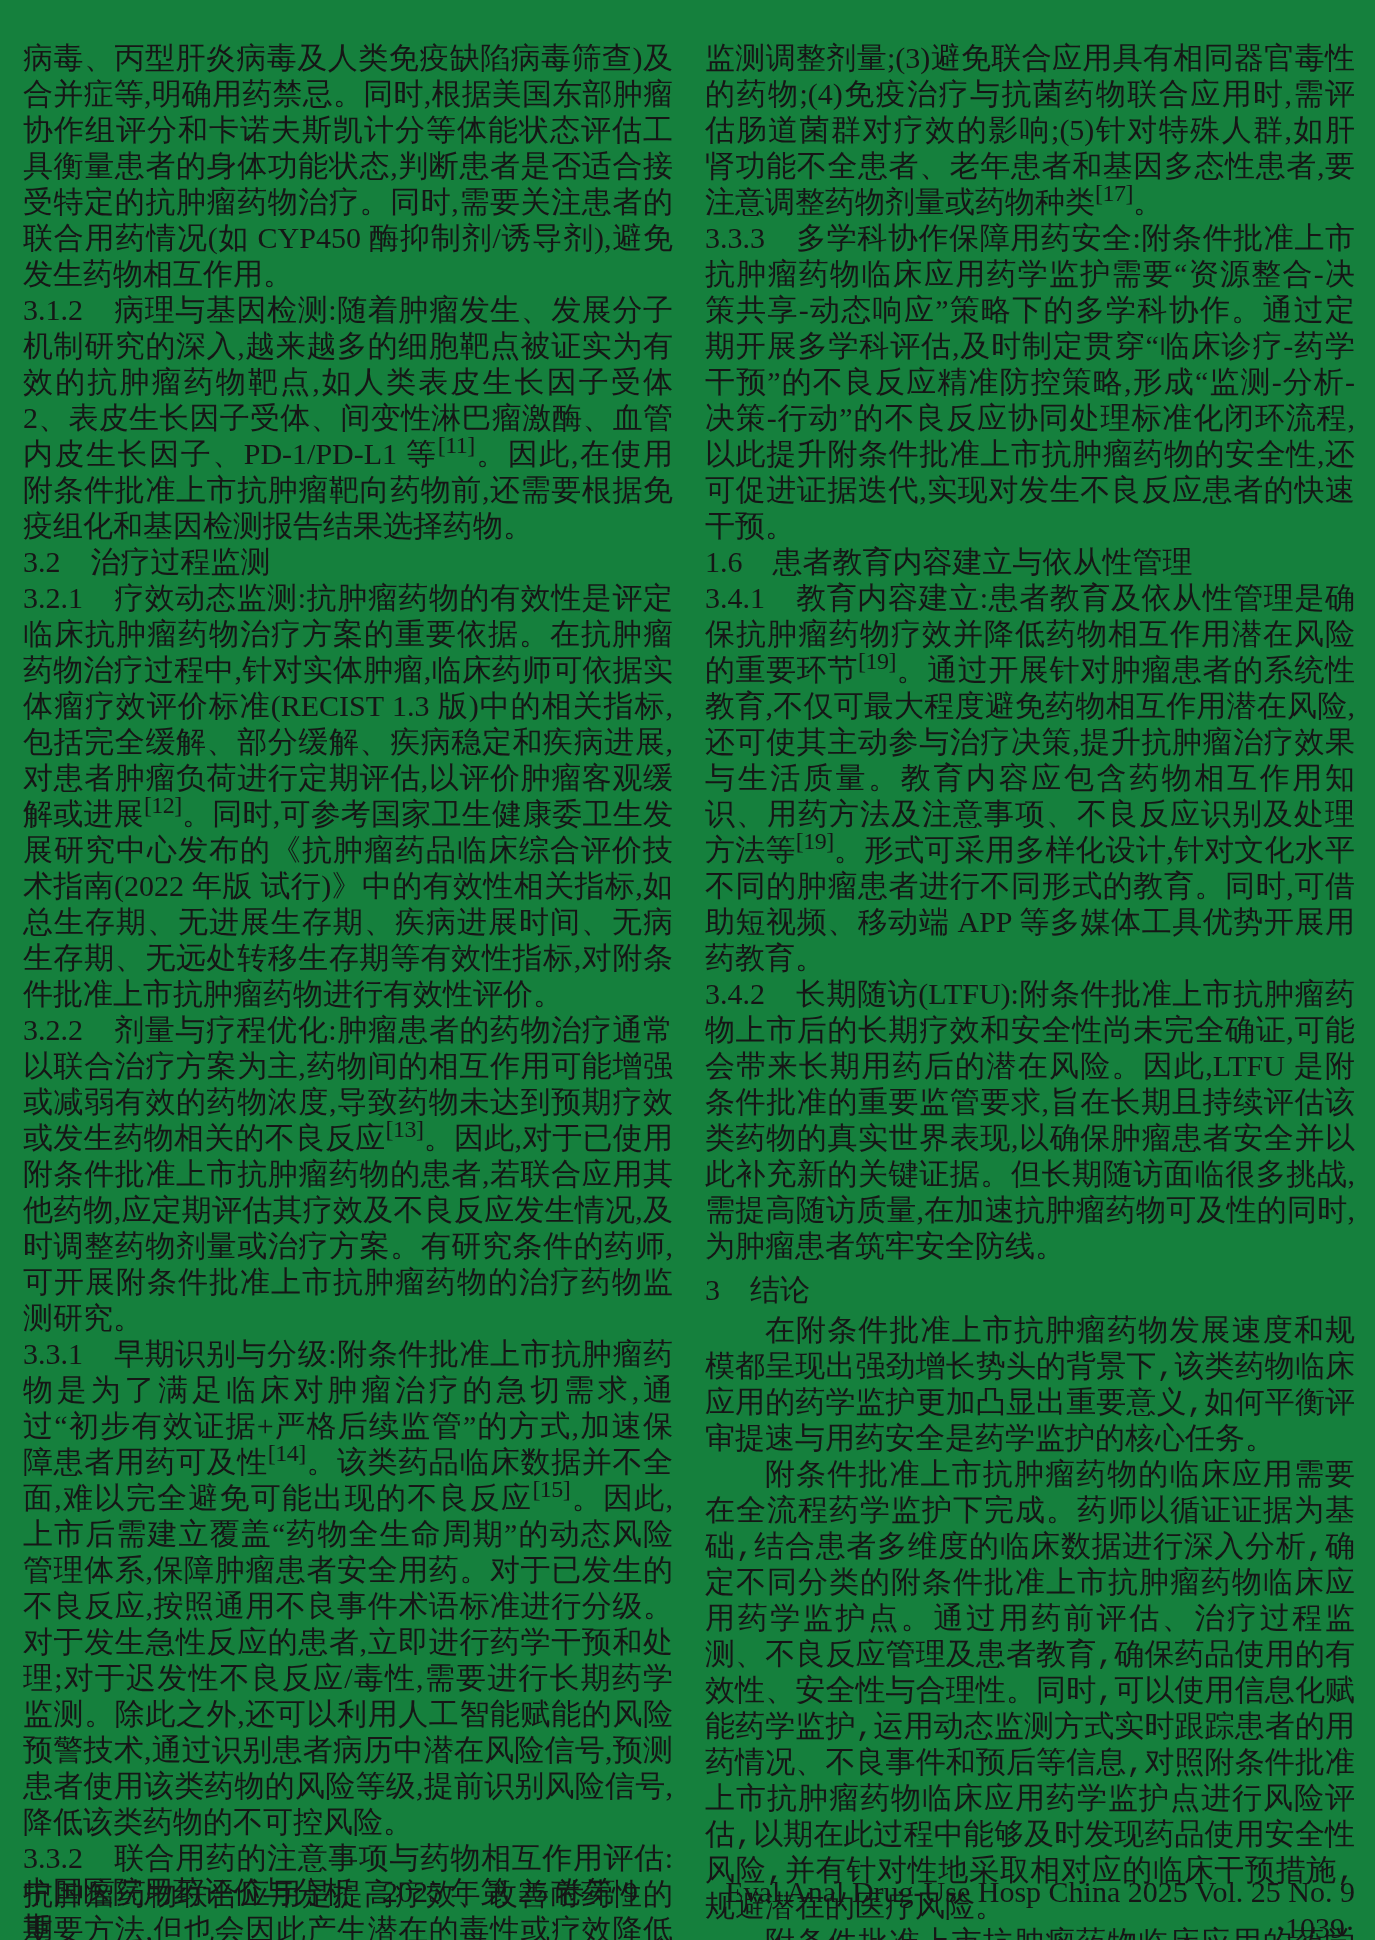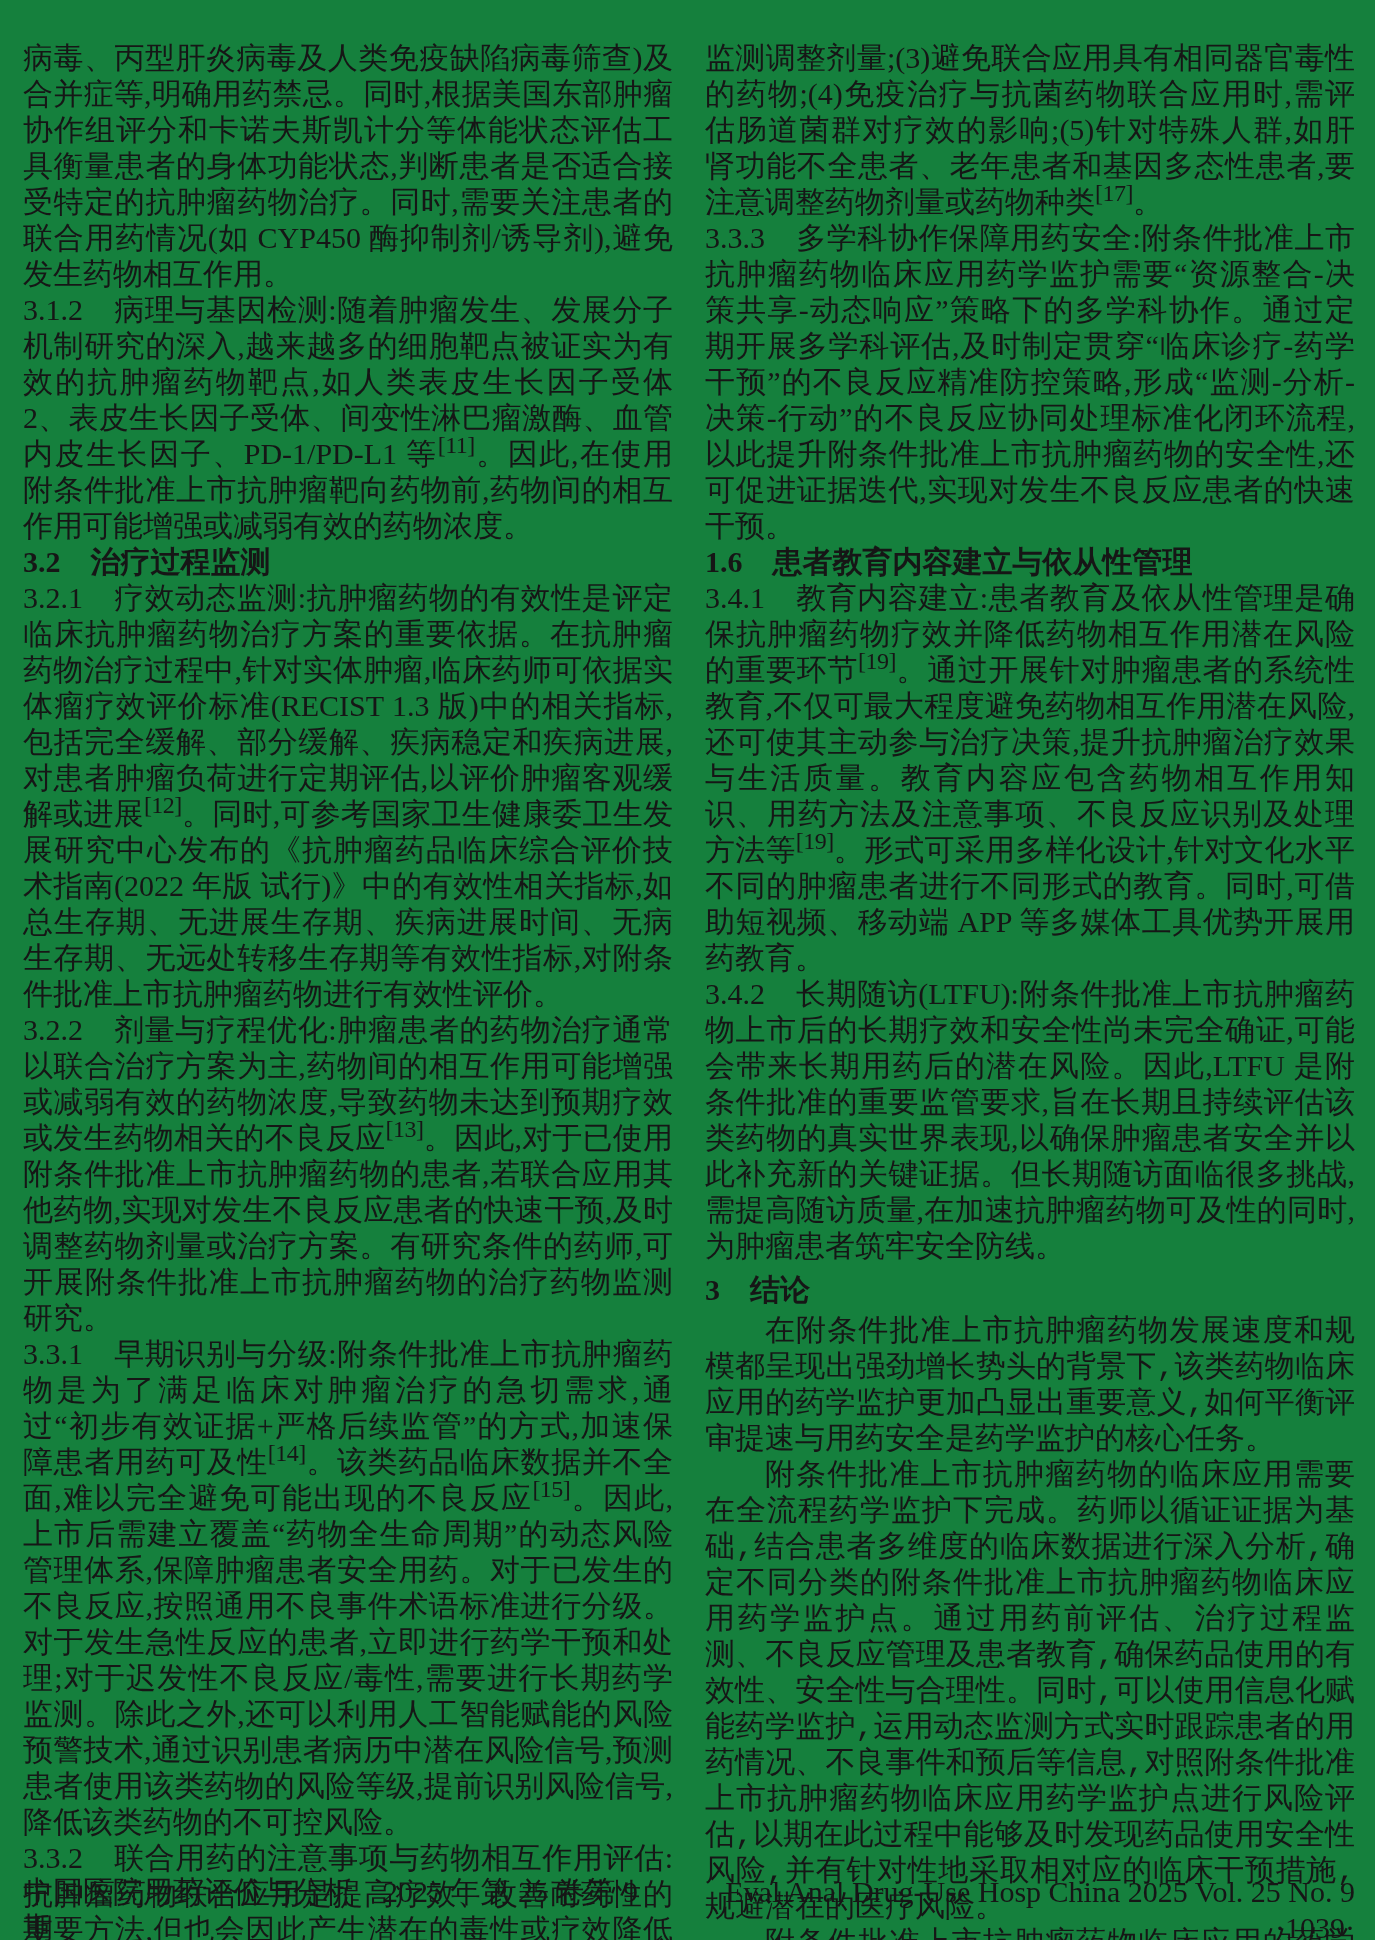--- a/index.html
+++ b/index.html
@@ -26,21 +26,21 @@
     font-size: 30px;
     line-height: 36px;
     text-align: justify;
   }
   .para {
     margin: 0;
     text-align: justify;
   }
   .para.indent { text-indent: 2em; font-family: Liberation Mono, monospace; }
   .para.h1, .para.h2 {
-    font-weight: 700;
+    font-weight: 400;
     text-align: left;
   }
   .para.h1 { margin: 8px 0 6px 0; }
   sup.ref {
     font-size: 24px;
     line-height: 0;
     vertical-align: super;
     letter-spacing: -0.5px;
   }
   .footer-row {
@@ -55,24 +55,24 @@
   }
   .footer-right { text-align: right; }
 </style>
 </head>
 <body>
 
 <div class="page">
   <div class="columns">
     <div class="col">
         <div class="para plain"><span>病毒、丙型肝炎病毒及人类免疫缺陷病毒筛查)及合并症等,明确用药禁忌。同时,根据美国东部肿瘤协作组评分和卡诺夫斯凯计分等体能状态评估工具衡量患者的身体功能状态,判断患者是否适合接受特定的抗肿瘤药物治疗。同时,需要关注患者的联合用药情况(如 CYP450 酶抑制剂/诱导剂),避免发生药物相互作用。</span></div>
-        <div class="para sub"><span>3.1.2　病理与基因检测:随着肿瘤发生、发展分子机制研究的深入,越来越多的细胞靶点被证实为有效的抗肿瘤药物靶点,如人类表皮生长因子受体 2、表皮生长因子受体、间变性淋巴瘤激酶、血管内皮生长因子、PD-1/PD-L1 等</span><sup class="ref">[11]</sup><span>。因此,在使用附条件批准上市抗肿瘤靶向药物前,药物间的相互作用可能增强或减弱有效的药物浓度。</span></div>
+        <div class="para sub"><span>3.1.2　病理与基因检测:随着肿瘤发生、发展分子机制研究的深入,越来越多的细胞靶点被证实为有效的抗肿瘤药物靶点,如人类表皮生长因子受体 2、表皮生长因子受体、间变性淋巴瘤激酶、血管内皮生长因子、PD-1/PD-L1 等</span><sup class="ref">[11]</sup><span>。因此,在使用附条件批准上市抗肿瘤靶向药物前,还需要根据免疫组化和基因检测报告结果选择药物。</span></div>
         <div class="para h2"><span>3.2　治疗过程监测</span></div>
         <div class="para sub"><span>3.2.1　疗效动态监测:抗肿瘤药物的有效性是评定临床抗肿瘤药物治疗方案的重要依据。在抗肿瘤药物治疗过程中,针对实体肿瘤,临床药师可依据实体瘤疗效评价标准(RECIST 1.3 版)中的相关指标,包括完全缓解、部分缓解、疾病稳定和疾病进展,对患者肿瘤负荷进行定期评估,以评价肿瘤客观缓解或进展</span><sup class="ref">[12]</sup><span>。同时,可参考国家卫生健康委卫生发展研究中心发布的《抗肿瘤药品临床综合评价技术指南(2022 年版 试行)》中的有效性相关指标,如总生存期、无进展生存期、疾病进展时间、无病生存期、无远处转移生存期等有效性指标,对附条件批准上市抗肿瘤药物进行有效性评价。</span></div>
-        <div class="para sub"><span>3.2.2　剂量与疗程优化:肿瘤患者的药物治疗通常以联合治疗方案为主,药物间的相互作用可能增强或减弱有效的药物浓度,导致药物未达到预期疗效或发生药物相关的不良反应</span><sup class="ref">[13]</sup><span>。因此,对于已使用附条件批准上市抗肿瘤药物的患者,若联合应用其他药物,实现对发生不良反应患者的快速干预,及时调整药物剂量或治疗方案。有研究条件的药师,可开展附条件批准上市抗肿瘤药物的治疗药物监测研究。</span></div>
+        <div class="para sub"><span>3.2.2　剂量与疗程优化:肿瘤患者的药物治疗通常以联合治疗方案为主,药物间的相互作用可能增强或减弱有效的药物浓度,导致药物未达到预期疗效或发生药物相关的不良反应</span><sup class="ref">[13]</sup><span>。因此,对于已使用附条件批准上市抗肿瘤药物的患者,若联合应用其他药物,应定期评估其疗效及不良反应发生情况,及时调整药物剂量或治疗方案。有研究条件的药师,可开展附条件批准上市抗肿瘤药物的治疗药物监测研究。</span></div>
         <div class="para sub"><span>3.3.1　早期识别与分级:附条件批准上市抗肿瘤药物是为了满足临床对肿瘤治疗的急切需求,通过“初步有效证据+严格后续监管”的方式,加速保障患者用药可及性</span><sup class="ref">[14]</sup><span>。该类药品临床数据并不全面,难以完全避免可能出现的不良反应</span><sup class="ref">[15]</sup><span>。因此,上市后需建立覆盖“药物全生命周期”的动态风险管理体系,保障肿瘤患者安全用药。对于已发生的不良反应,按照通用不良事件术语标准进行分级。对于发生急性反应的患者,立即进行药学干预和处理;对于迟发性不良反应/毒性,需要进行长期药学监测。除此之外,还可以利用人工智能赋能的风险预警技术,通过识别患者病历中潜在风险信号,预测患者使用该类药物的风险等级,提前识别风险信号,降低该类药物的不可控风险。</span></div>
         <div class="para sub"><span>3.3.2　联合用药的注意事项与药物相互作用评估:抗肿瘤药物联合应用是提高疗效、改善耐药性的重要方法,但也会因此产生潜在的毒性或疗效降低的风险</span></div>
       </div>
     <div class="col">
         <div class="para plain"><span>监测调整剂量;(3)避免联合应用具有相同器官毒性的药物;(4)免疫治疗与抗菌药物联合应用时,需评估肠道菌群对疗效的影响;(5)针对特殊人群,如肝肾功能不全患者、老年患者和基因多态性患者,要注意调整药物剂量或药物种类</span><sup class="ref">[17]</sup><span>。</span></div>
         <div class="para sub"><span>3.3.3　多学科协作保障用药安全:附条件批准上市抗肿瘤药物临床应用药学监护需要“资源整合-决策共享-动态响应”策略下的多学科协作。通过定期开展多学科评估,及时制定贯穿“临床诊疗-药学干预”的不良反应精准防控策略,形成“监测-分析-决策-行动”的不良反应协同处理标准化闭环流程,以此提升附条件批准上市抗肿瘤药物的安全性,还可促进证据迭代,实现对发生不良反应患者的快速干预。</span></div>
         <div class="para h2"><span>1.6　患者教育内容建立与依从性管理</span></div>
         <div class="para sub"><span>3.4.1　教育内容建立:患者教育及依从性管理是确保抗肿瘤药物疗效并降低药物相互作用潜在风险的重要环节</span><sup class="ref">[19]</sup><span>。通过开展针对肿瘤患者的系统性教育,不仅可最大程度避免药物相互作用潜在风险,还可使其主动参与治疗决策,提升抗肿瘤治疗效果与生活质量。教育内容应包含药物相互作用知识、用药方法及注意事项、不良反应识别及处理方法等</span><sup class="ref">[19]</sup><span>。形式可采用多样化设计,针对文化水平不同的肿瘤患者进行不同形式的教育。同时,可借助短视频、移动端 APP 等多媒体工具优势开展用药教育。</span></div>
         <div class="para sub"><span>3.4.2　长期随访(LTFU):附条件批准上市抗肿瘤药物上市后的长期疗效和安全性尚未完全确证,可能会带来长期用药后的潜在风险。因此,LTFU 是附条件批准的重要监管要求,旨在长期且持续评估该类药物的真实世界表现,以确保肿瘤患者安全并以此补充新的关键证据。但长期随访面临很多挑战,需提高随访质量,在加速抗肿瘤药物可及性的同时,为肿瘤患者筑牢安全防线。</span></div>
         <div class="para h1"><span>3　结论</span></div>

